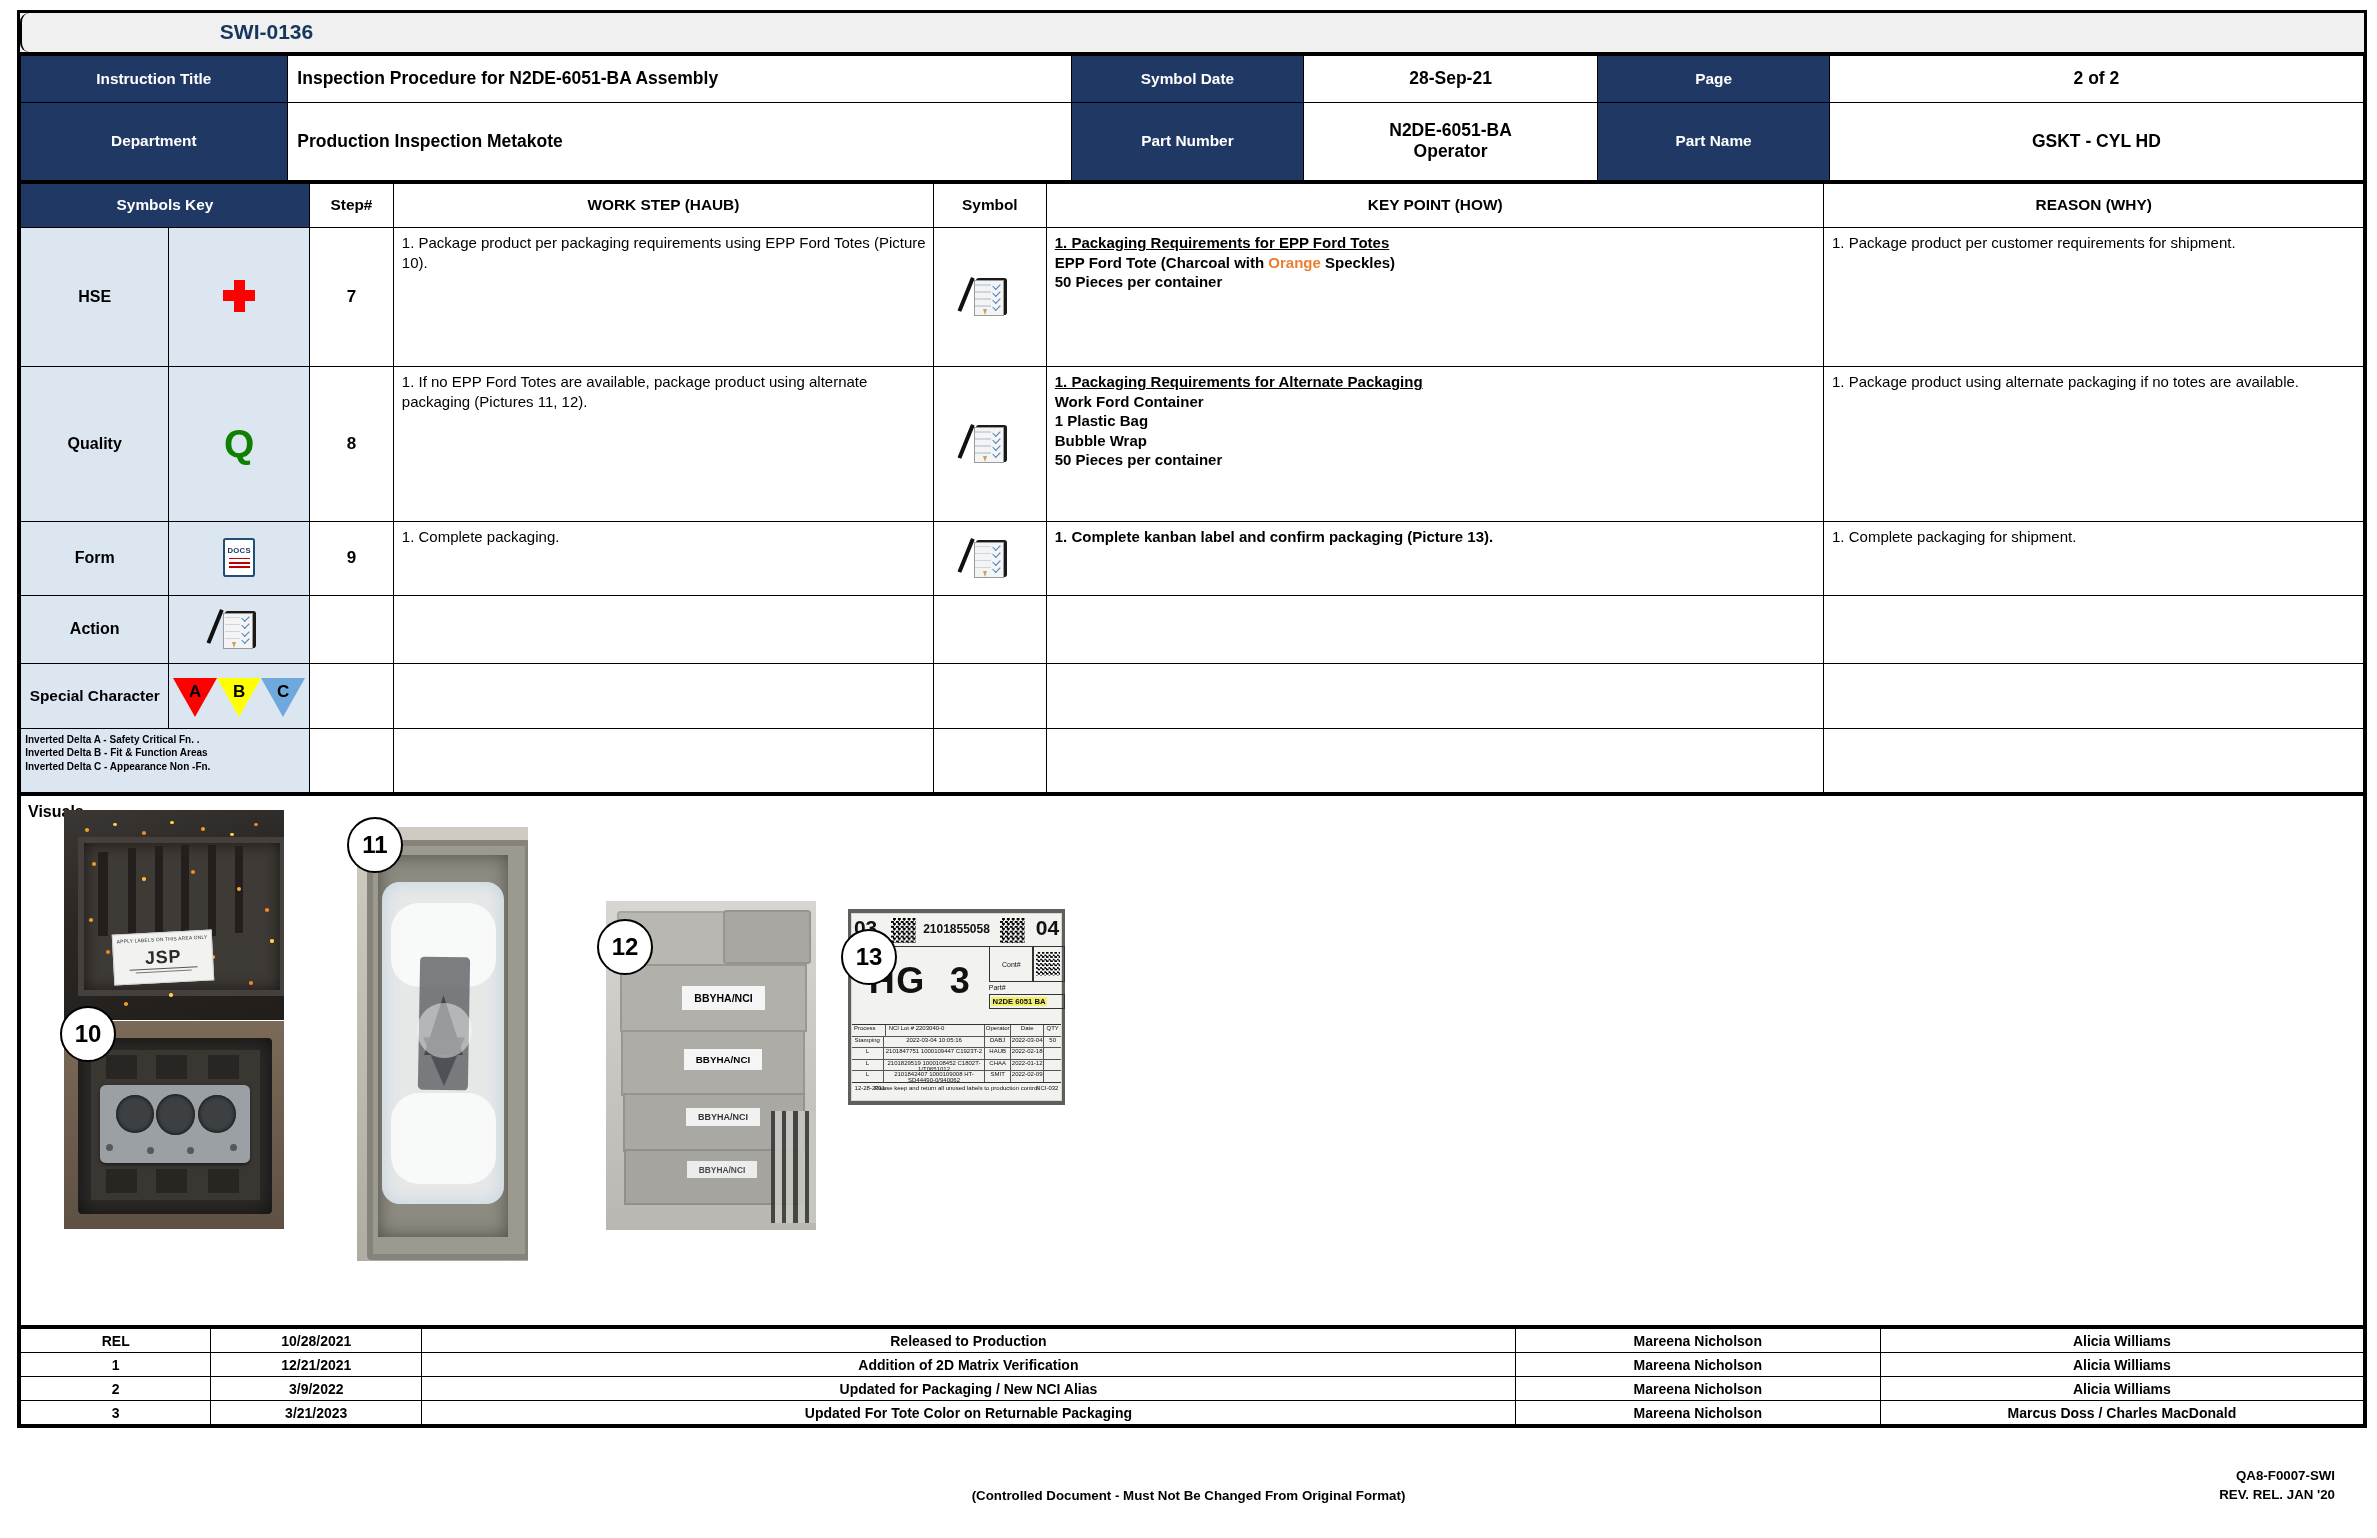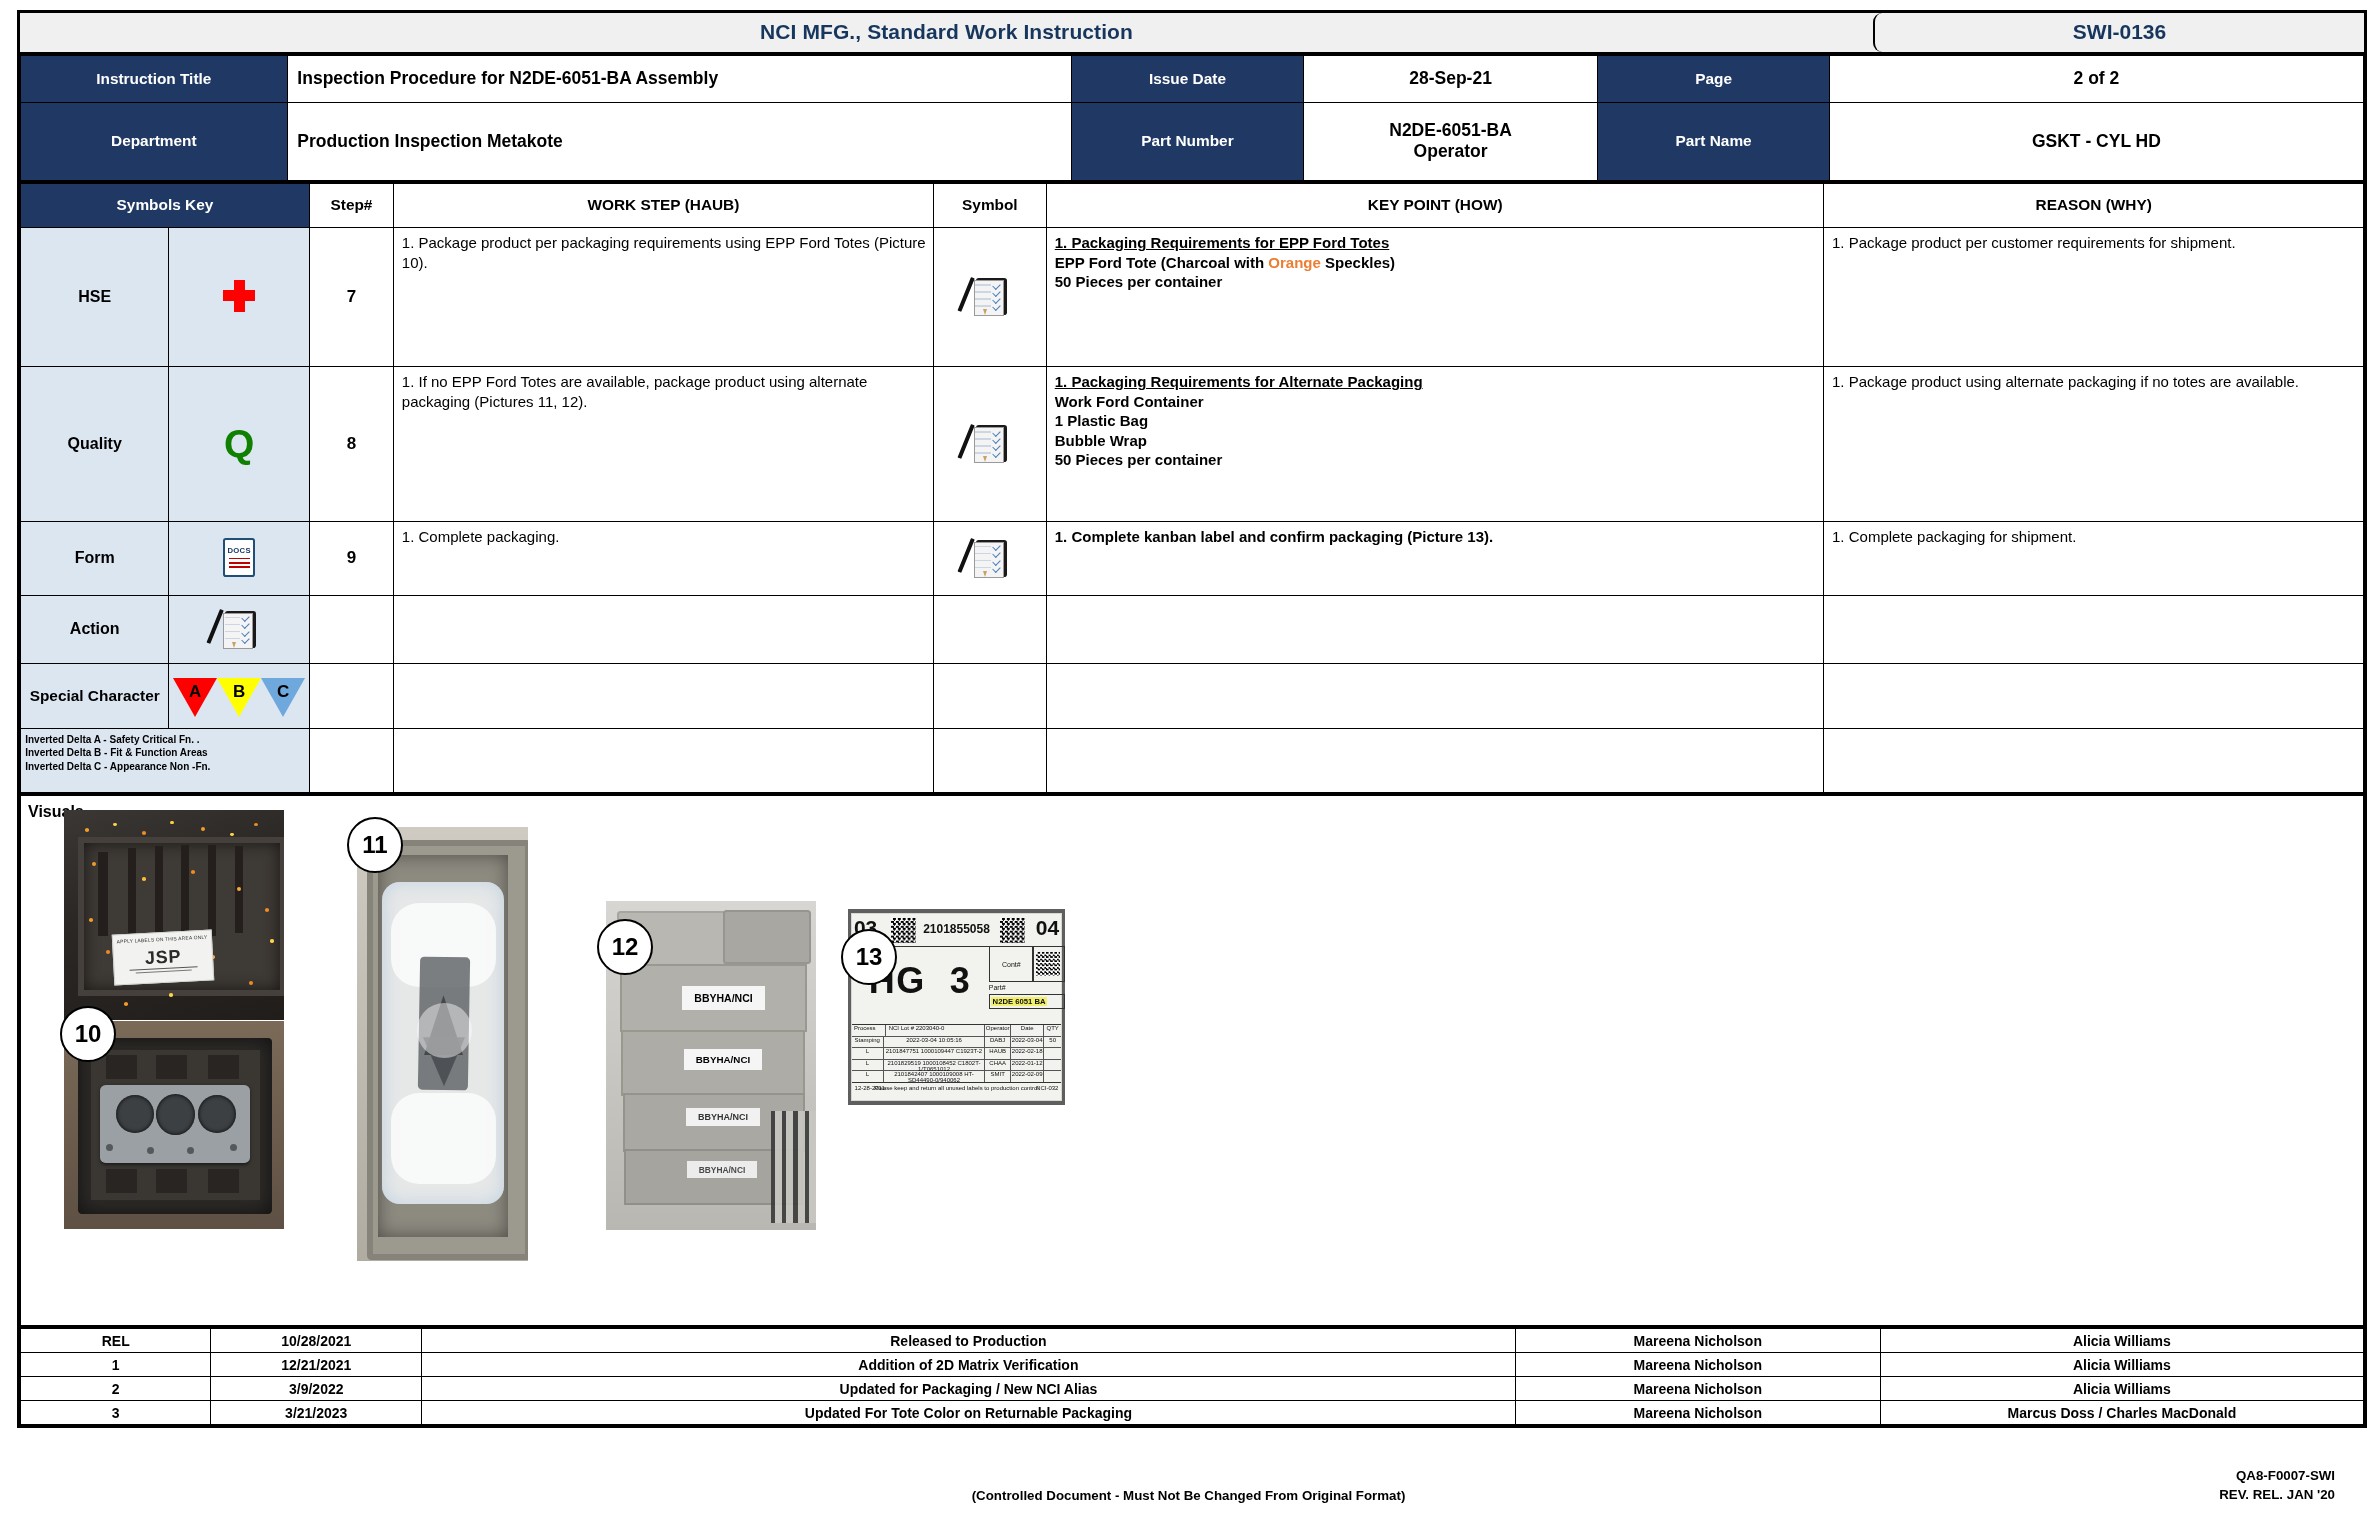--- a/index.html
+++ b/index.html
@@ -91,38 +91,37 @@
   .ph-inner{position:absolute;inset:0;}
   .spk{position:absolute;border-radius:50%;}
 </style>
 </head>
 <body>
 
 <div class="page">
 <div class="doc">
 
   <div class="banner">
-    <div class="banner-title">NCI MFG., Standard Work Instruction</div>
     <div class="banner-code">SWI-0136</div>
   </div>
 
   <table class="idtbl">
     <colgroup>
       <col style="width:266px">
           <col style="width:783px">
           <col style="width:231px">
       <col style="width:294px">
           <col style="width:231px">
           <col style="width:533px">
     </colgroup>
     <tbody>
           <tr>
       <td class="navy" style="height:46px">Instruction Title</td>
       <td class="idval left">Inspection Procedure for N2DE-6051-BA Assembly</td>
-      <td class="navy">Issue Date</td>
+      <td class="navy">Symbol Date</td>
       <td class="idval ctr">28-Sep-21</td>
       <td class="navy">Page</td>
       <td class="idval ctr">2 of 2</td>
     </tr>
     <tr>
       <td class="navy" style="height:77px">Department</td>
       <td class="idval left">Production Inspection Metakote</td>
       <td class="navy">Part Number</td>
       <td class="idval ctr">
         <div>N2DE-6051-BA</div>

